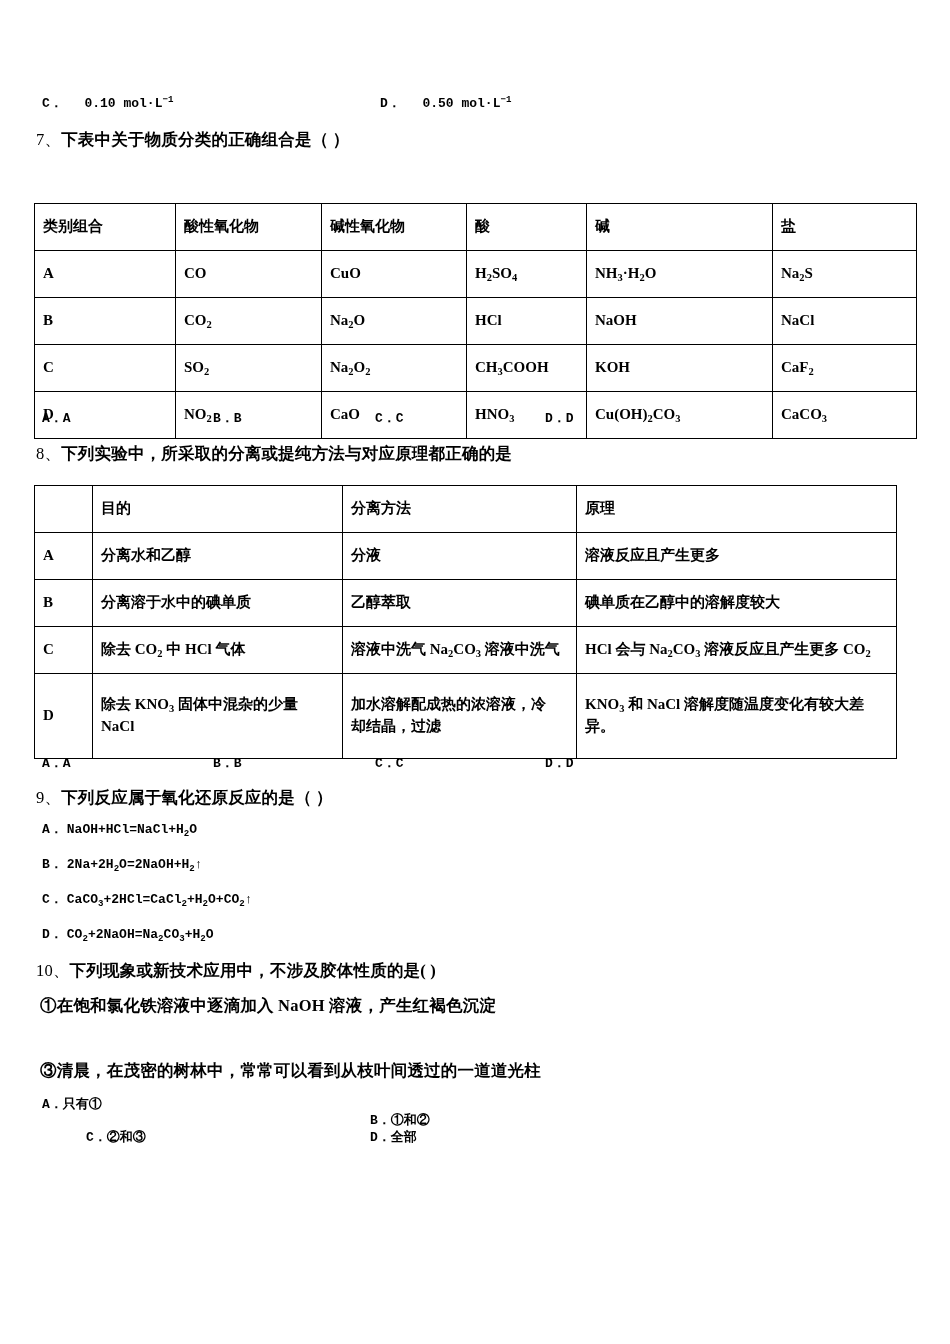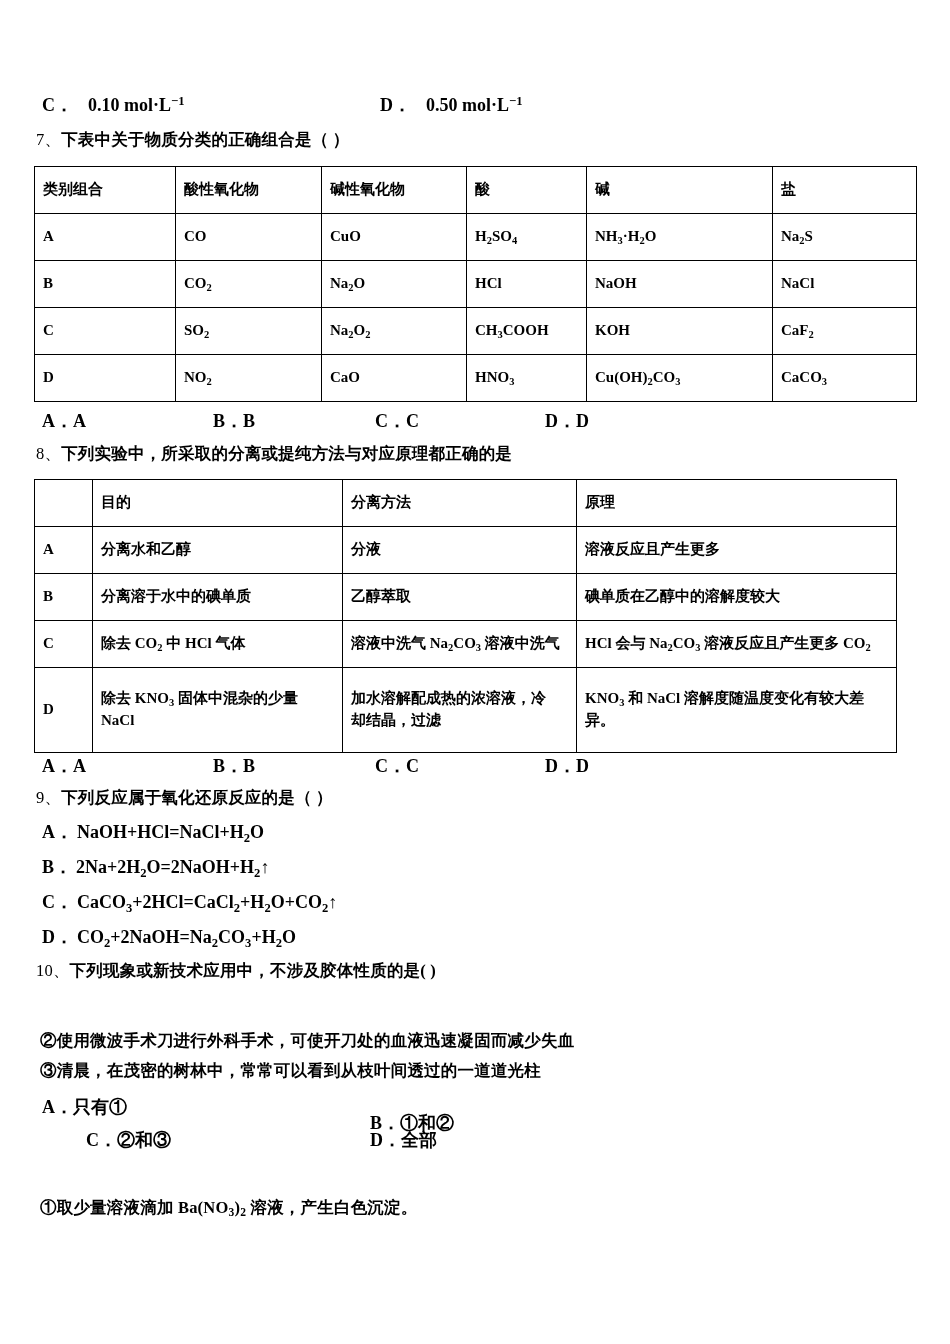--- a/index.html
+++ b/index.html
@@ -35,53 +35,55 @@
     font-weight: bold;
     font-size: 16.5px;
     letter-spacing: 0.2px;
   }
   .qnum {
     font-weight: normal;
     font-family: "Liberation Serif", "DejaVu Serif", serif;
   }
   .opt {
     font-weight: bold;
-    font-size: 18px;
+    font-size: 13px;
+    font-family: Liberation Mono, monospace;
   }
   .optlabel {
     font-weight: bold;
   }
   .sub { font-size: 0.70em; vertical-align: -0.28em; }
   .sup { font-size: 0.70em; vertical-align: 0.50em; }
 
   
   table.doc-table {
     position: absolute;
     border-collapse: collapse;
     table-layout: fixed;
     font-size: 15px;
     font-weight: bold;
+    margin-top: 37px;
   }
   table.doc-table td {
     border: 1px solid #000000;
     padding: 0 8px;
     vertical-align: middle;
     font-family: "Liberation Serif", "DejaVu Serif", serif;
     font-weight: bold;
     font-size: 15px;
     line-height: 1.45;
     color: #000;
   }
 
   
   #table-classify { left: 34px; top: 166px; width: 882px; }
   #table-classify td { height: 46px; }
 
   
-  #table-separation { left: 34px; top: 479px; width: 862px; border-radius: 13px; }
+  #table-separation { left: 34px; top: 448px; width: 862px; border-radius: 13px; }
   #table-separation td { height: 46px; }
   #table-separation td.row-d { height: 84px; }
 
   .cell-2line { line-height: 1.85; }
 </style>
 </head>
 <body>
 
 <div class="page">
 
@@ -238,33 +240,30 @@
   <div class="line opt" style="left:42px; top:893px;">
     <span class="optlabel">C．</span><span style="display:inline-block;width:4px;"></span><span>CaCO</span><span class="sub">3</span><span>+2HCl=CaCl</span><span class="sub">2</span><span>+H</span><span class="sub">2</span><span>O+CO</span><span class="sub">2</span><span>↑</span>
   </div>
   <div class="line opt" style="left:42px; top:928px;">
     <span class="optlabel">D．</span><span style="display:inline-block;width:4px;"></span><span>CO</span><span class="sub">2</span><span>+2NaOH=Na</span><span class="sub">2</span><span>CO</span><span class="sub">3</span><span>+H</span><span class="sub">2</span><span>O</span>
   </div>
 
   <div class="line qstem" style="left:36px; top:963px;">
     <span class="qnum">10、</span><span>下列现象或新技术应用中，不涉及胶体性质的是(      )</span>
   </div>
-  <div class="line qstem" style="left:40px; top:1033px;">②使用微波手术刀进行外科手术，可使开刀处的血液迅速凝固而减少失血</div>
+  <div class="line qstem" style="left:40px; top:998px;">①在饱和氯化铁溶液中逐滴加入 NaOH 溶液，产生红褐色沉淀</div>
   <div class="line qstem" style="left:40px; top:1063px;">③清晨，在茂密的树林中，常常可以看到从枝叶间透过的一道道光柱</div>
 
   <div class="line opt" style="left:42px; top:1098px;">
     <span class="optlabel">A．</span><span>只有①</span>
   </div>
   <div class="line opt" style="left:370px; top:1098px;margin-top:16px;">
     <span class="optlabel">B．</span><span>①和②</span>
   </div>
   <div class="line opt" style="left:42px; top:1131px;margin-left:44px;">
     <span class="optlabel">C．</span><span>②和③</span>
   </div>
   <div class="line opt" style="left:370px; top:1131px;">
     <span class="optlabel">D．</span><span>全部</span>
   </div>
 
-  <div class="line qstem" style="left:40px; top:1200px;">
-    <span>①取少量溶液滴加 Ba(NO</span><span class="sub">3</span><span>)</span><span class="sub">2</span><span> 溶液，产生白色沉淀。</span>
-  </div>
 
 </div>
 
 </body></html>

